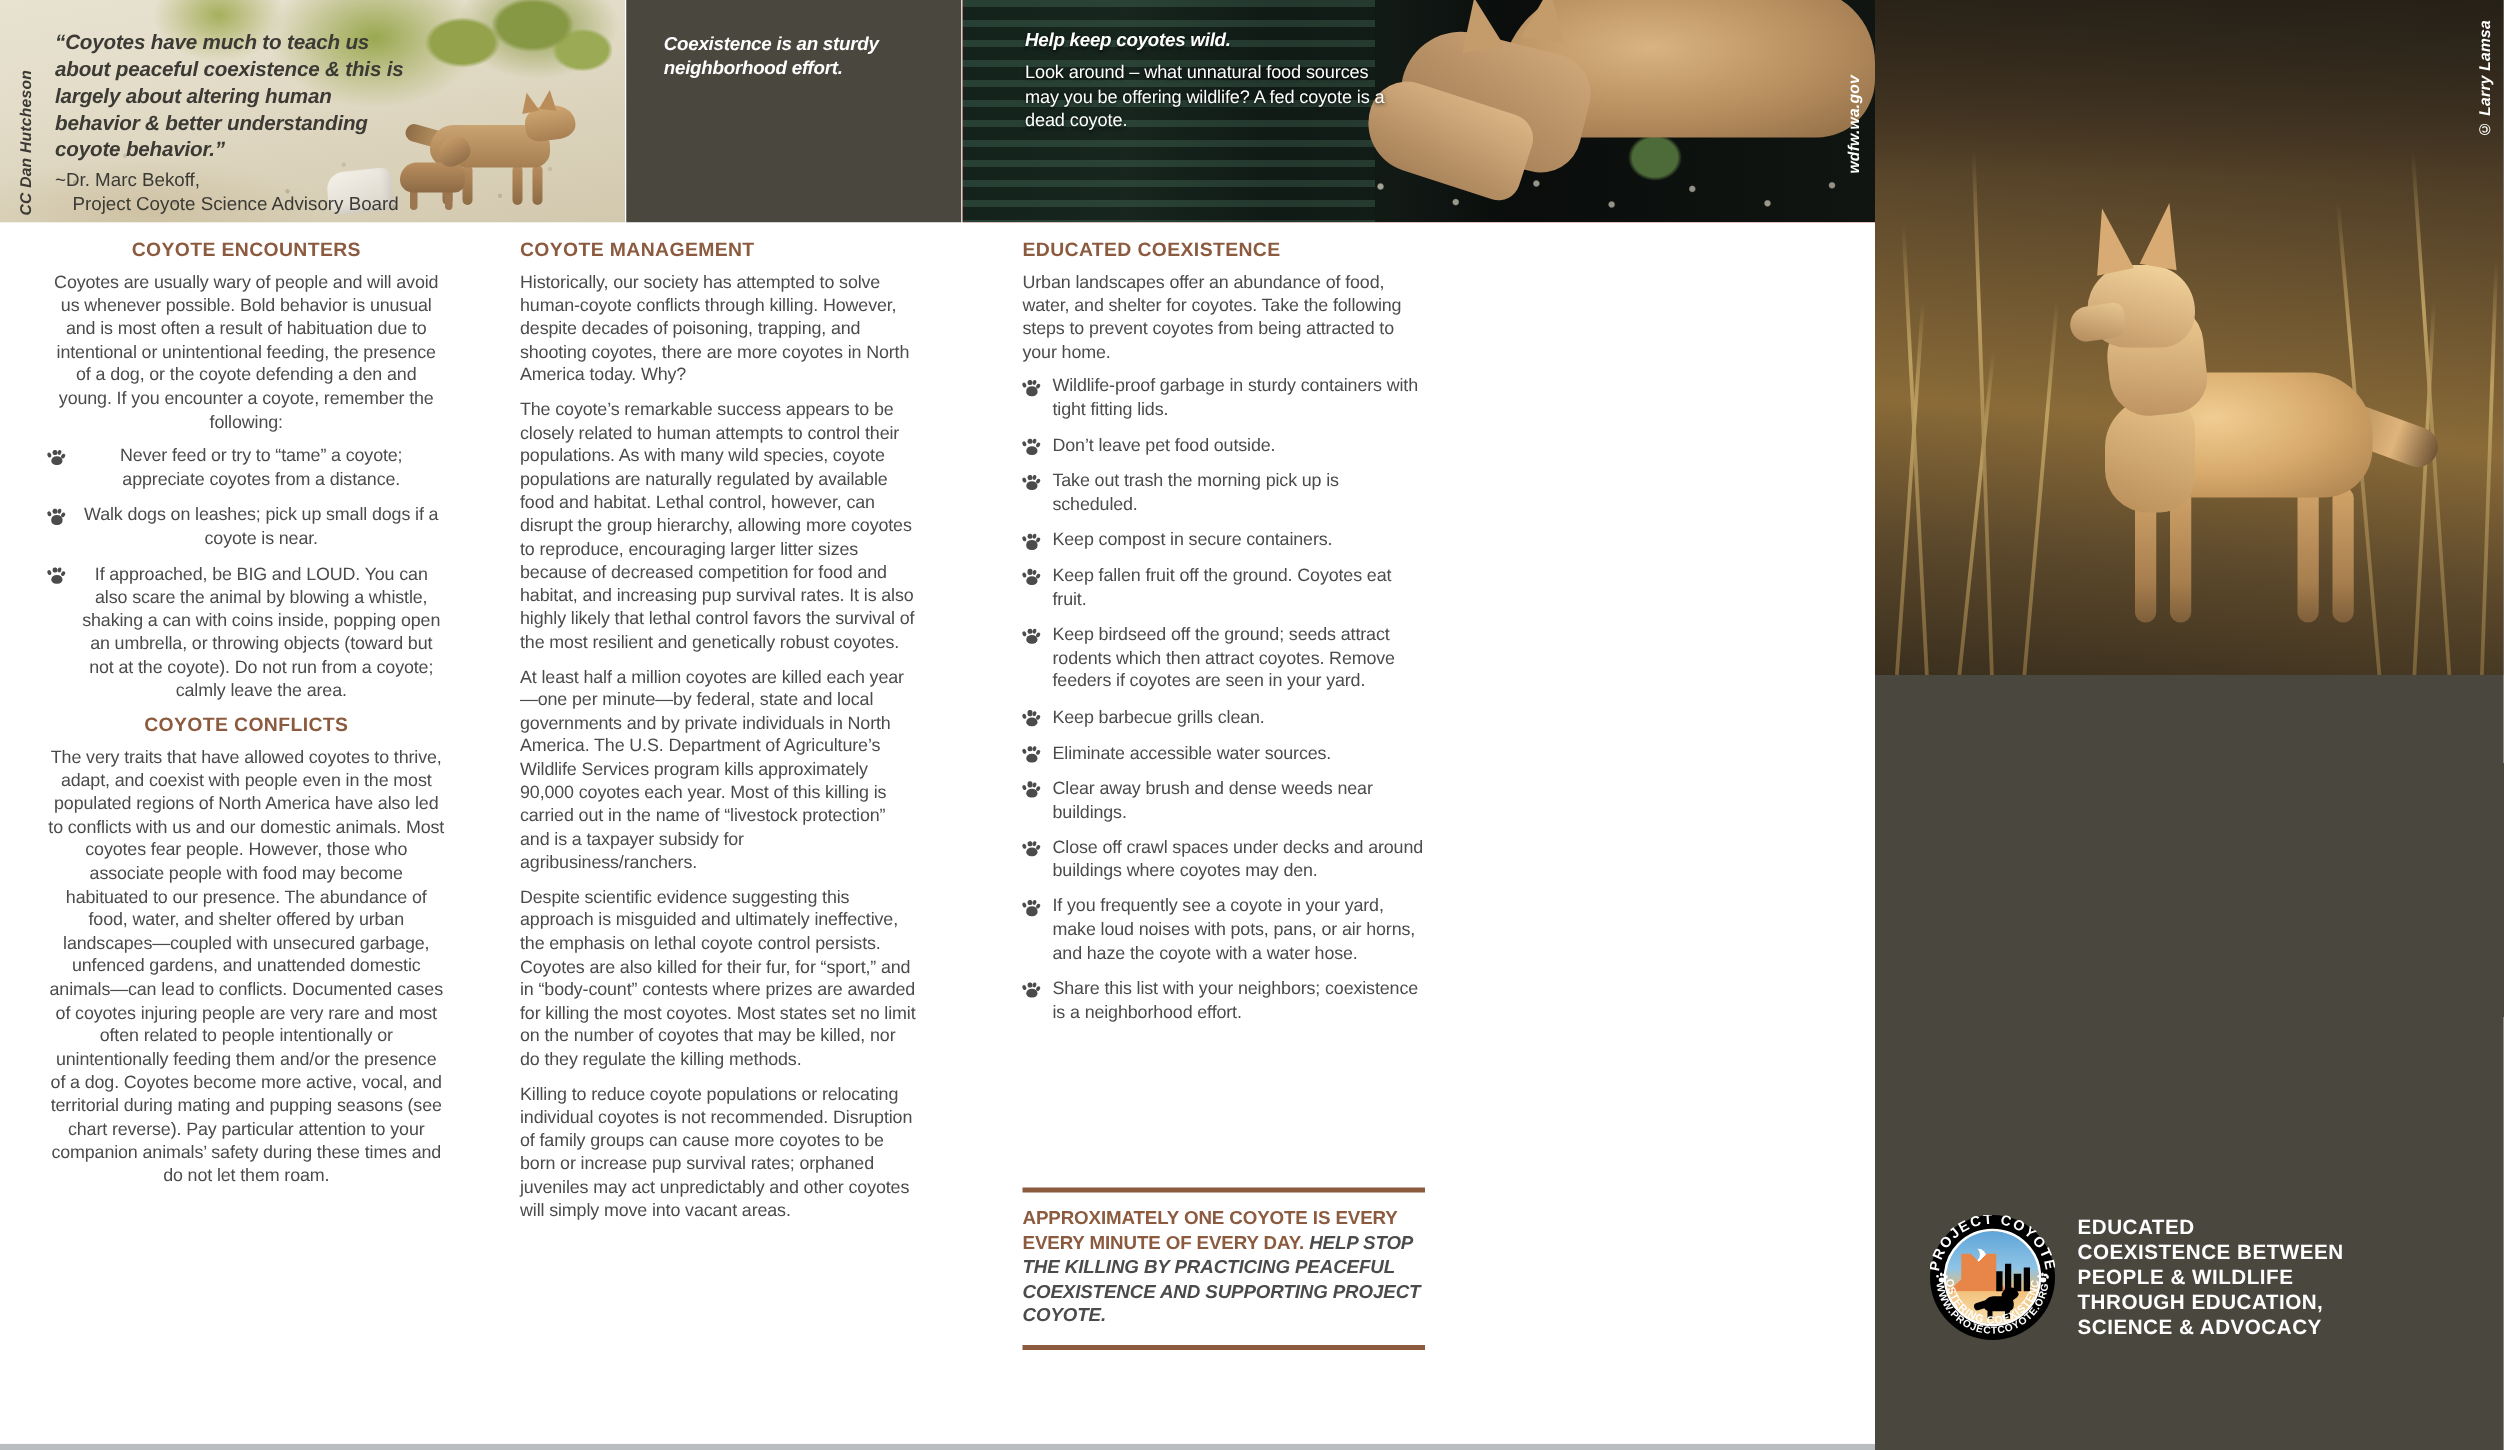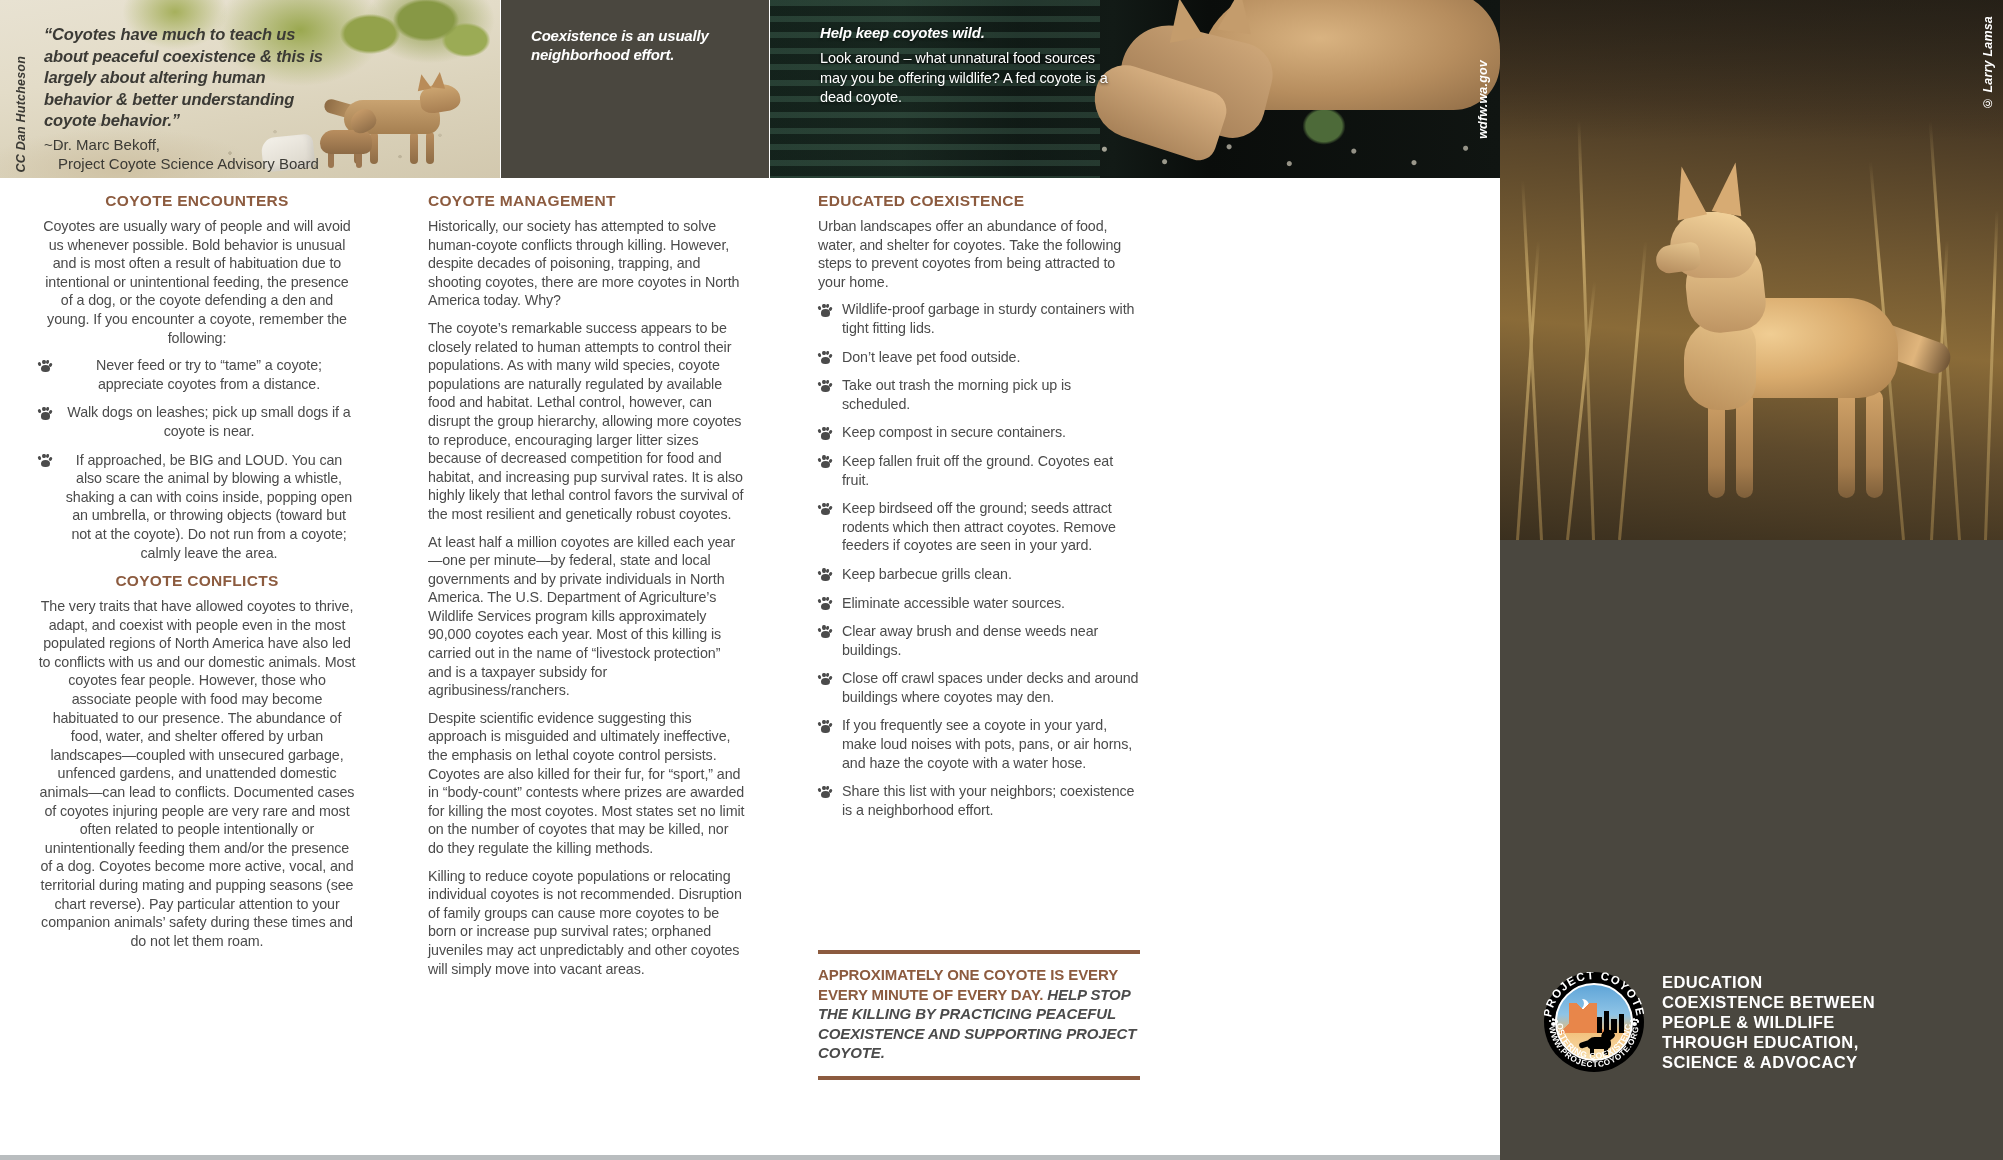--- a/index.html
+++ b/index.html
@@ -228,21 +228,21 @@
     letter-spacing:-.1px; text-shadow: 0 1px 3px rgba(0,0,0,.85);
   }
 
   
   .cols {
     position:absolute; left:0; top:178px; width:1500px; height:977px;
     background:#fff;
   }
   .col { position:absolute; top:14px; }
   .col-1 { left: 38px;  width: 318px; text-align: center; }
-  .col-2 { left: 428px; width: 318px; }
+  .col-2 { left: 416px; width: 318px; }
   .col-3 { left: 818px; width: 322px; }
 
   h2.sect {
     color:#8c5b3f; font-size:15.5px; font-weight:700;
     letter-spacing:.3px; margin: 0 0 7px 0;
   }
   p.body {
     color:#4b4b4b; font-size:14.3px; line-height:18.6px;
     letter-spacing:-.1px; margin-bottom: 9px;
   }
@@ -450,21 +450,21 @@
       <div class="quote-wrap">
         <div class="quote-text">“Coyotes have much to teach us about peaceful coexistence &amp; this is largely about altering human behavior &amp; better understanding coyote behavior.”</div>
         <div class="quote-attr">
           <span>~Dr. Marc Bekoff,</span>
           <span class="indent">Project Coyote Science Advisory Board</span>
         </div>
       </div>
     </div>
 
     <div class="band band-dark">
-      <div class="dk-head">Coexistence is an usually neighborhood effort.</div>
+      <div class="dk-head">Coexistence is an sturdy neighborhood effort.</div>
     </div>
 
     <div class="band band-photo2">
       <div class="dump-bg"></div>
       <div class="dump-ribs"></div>
       <div class="gravel"></div>
       <div class="greens"></div>
       <div class="dumpcoy">
         <div class="dbody"></div>
           <div class="dneck"></div>
@@ -704,21 +704,21 @@
             <text fill="#ffffff" font-family="Liberation Sans, sans-serif" font-size="8.6" font-weight="bold" letter-spacing="0.5">
               <textPath href="#arcBotIn" startOffset="50%" text-anchor="middle" id="lt-bin">FOSTERING COEXISTENCE</textPath>
             </text>
             <text fill="#ffffff" font-family="Liberation Sans, sans-serif" font-size="8.2" font-weight="bold" letter-spacing="0.6">
               <textPath href="#arcBotOut" startOffset="50%" text-anchor="middle" id="lt-bout">WWW.PROJECTCOYOTE.ORG</textPath>
             </text>
           </svg>
         </div>
       </div>
       <div class="cover-tag">
-        <div>EDUCATION</div>
+        <div>EDUCATED</div>
         <div>COEXISTENCE BETWEEN</div>
         <div>PEOPLE &amp; WILDLIFE</div>
         <div>THROUGH EDUCATION,</div>
         <div>SCIENCE &amp; ADVOCACY</div>
       </div>
     </div>
   </div>
 </div>
 
 </body></html>

